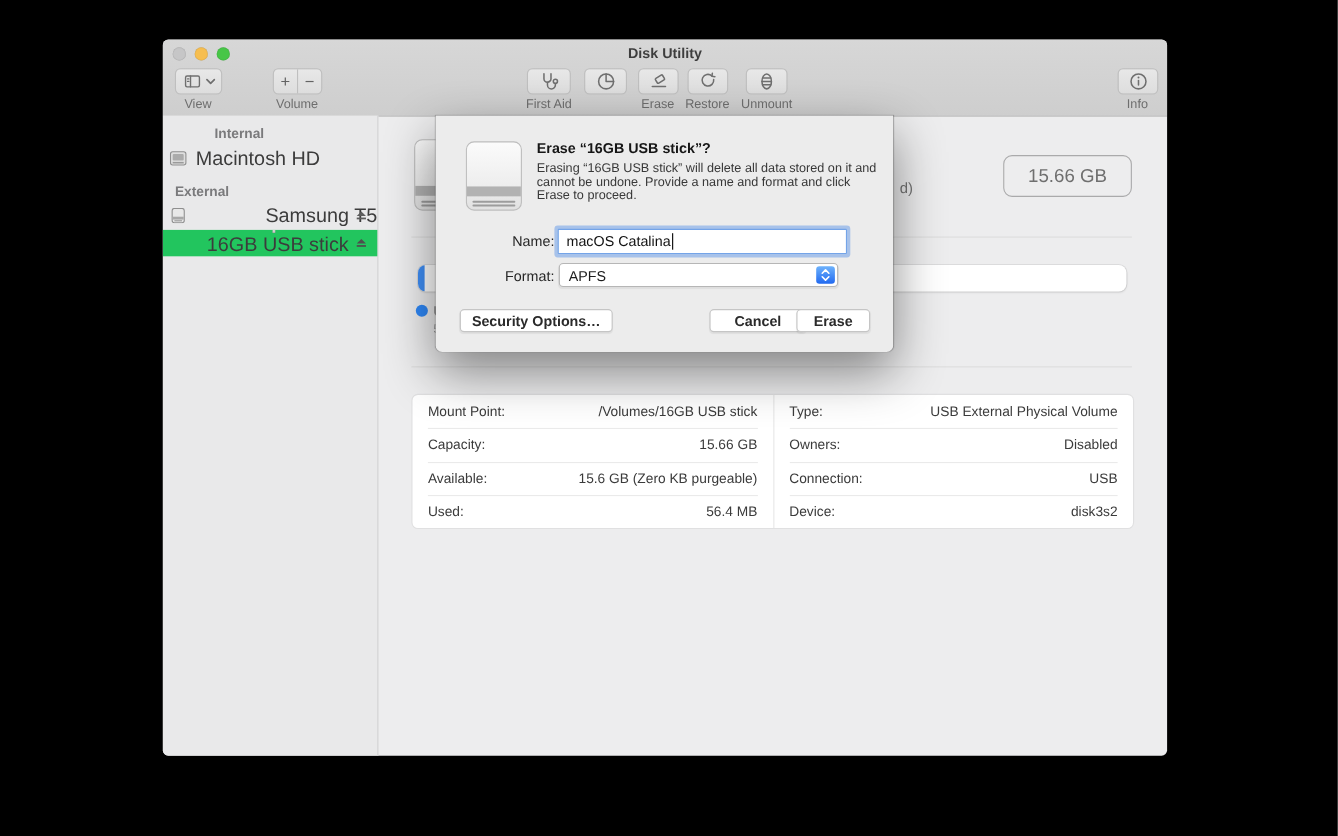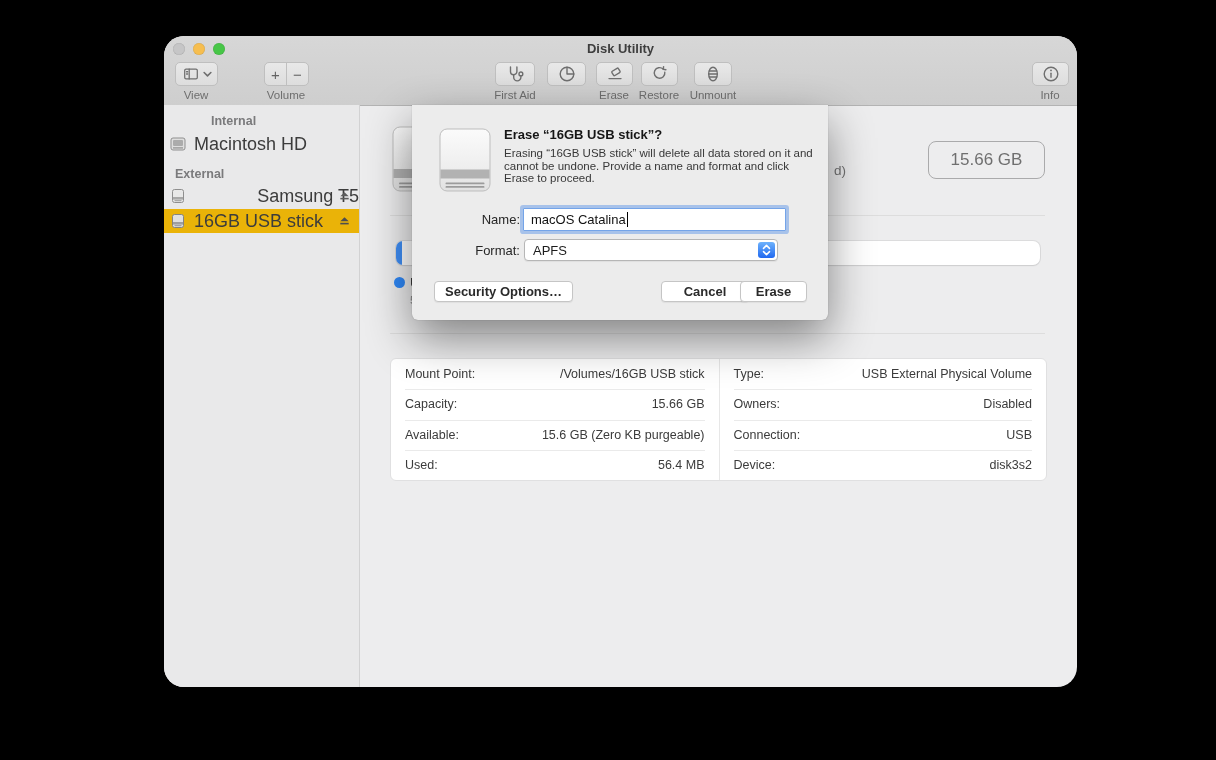--- a/index.html
+++ b/index.html
@@ -2,22 +2,22 @@
 <html><head>
 <meta charset="utf-8">
 <style>
   html,body{margin:0;padding:0;}
   body{background:#000;width:1216px;height:760px;overflow:hidden;
        font-family:"Liberation Sans","DejaVu Sans",sans-serif;
        -webkit-font-smoothing:antialiased;}
   .stage{position:relative;width:1216px;height:760px;background:#000;}
   .backdrop{position:absolute;left:104px;top:8px;width:1008px;height:744px;
             background:#000;border-radius:42px;}
-  .window{position:absolute;left:164px;top:36px;width:913px;height:651px;
-          background:#ededee;border-radius:20px;overflow:hidden;
+  .window{position:absolute;left:148px;top:36px;width:913px;height:651px;
+          background:#ededee;border-radius:5px;overflow:hidden;
           box-shadow:0 30px 80px rgba(0,0,0,.85);}
   
   .header{position:absolute;left:0;top:0;right:0;height:69px;
           background:linear-gradient(#d7d7d7,#cecece);
           border-bottom:1px solid #b3b3b3;}
   .win-title{position:absolute;left:0;right:0;top:5px;text-align:center;
              font-size:13px;font-weight:700;color:#3e3e3e;}
   .light{position:absolute;top:7px;width:12px;height:12px;border-radius:50%;
          box-shadow:inset 0 0 1px rgba(0,0,0,.3);}
   .light.close{left:9px;background:#c6c6c7;}
@@ -34,21 +34,21 @@
              justify-content:center;font-size:15px;color:#636363;}
   .seg .half + .half{border-left:1px solid #bfbfbf;}
   .tbicon{stroke:#6f6f6f;fill:none;stroke-width:1.4;stroke-linecap:round;stroke-linejoin:round;}
   
   .sidebar{position:absolute;left:0;top:69px;width:196px;bottom:0;
            background:#e9e9ea;border-right:1px solid #d2d2d3;box-sizing:border-box;}
   .sb-header{position:absolute;left:11px;font-size:12.5px;font-weight:700;color:#7a7a7c;}
   .sb-row{position:absolute;left:0;right:0;height:24px;display:flex;
           align-items:center;padding-left:6px;box-sizing:border-box;
           font-size:18px;color:#3c3c3c;}
-  .sb-row.selected{background:#eab308;}
+  .sb-row.selected{background:#22c55e;flex-direction:column;}
   .sb-row .nm{margin-left:8px;white-space:nowrap;}
   .eject{position:absolute;right:9px;top:6px;}
   
   .frag{position:absolute;font-size:13.5px;color:#737373;}
   .badge{position:absolute;left:764px;top:105px;width:117px;height:38px;
          border:1.5px solid #aaaaab;border-radius:8px;box-sizing:border-box;
          display:flex;align-items:center;justify-content:center;
          font-size:17px;color:#6f6f6f;}
   .sep{position:absolute;left:226px;width:655px;height:1px;background:#dddddd;}
   .pbar{position:absolute;left:232px;top:205px;width:644px;height:24px;

